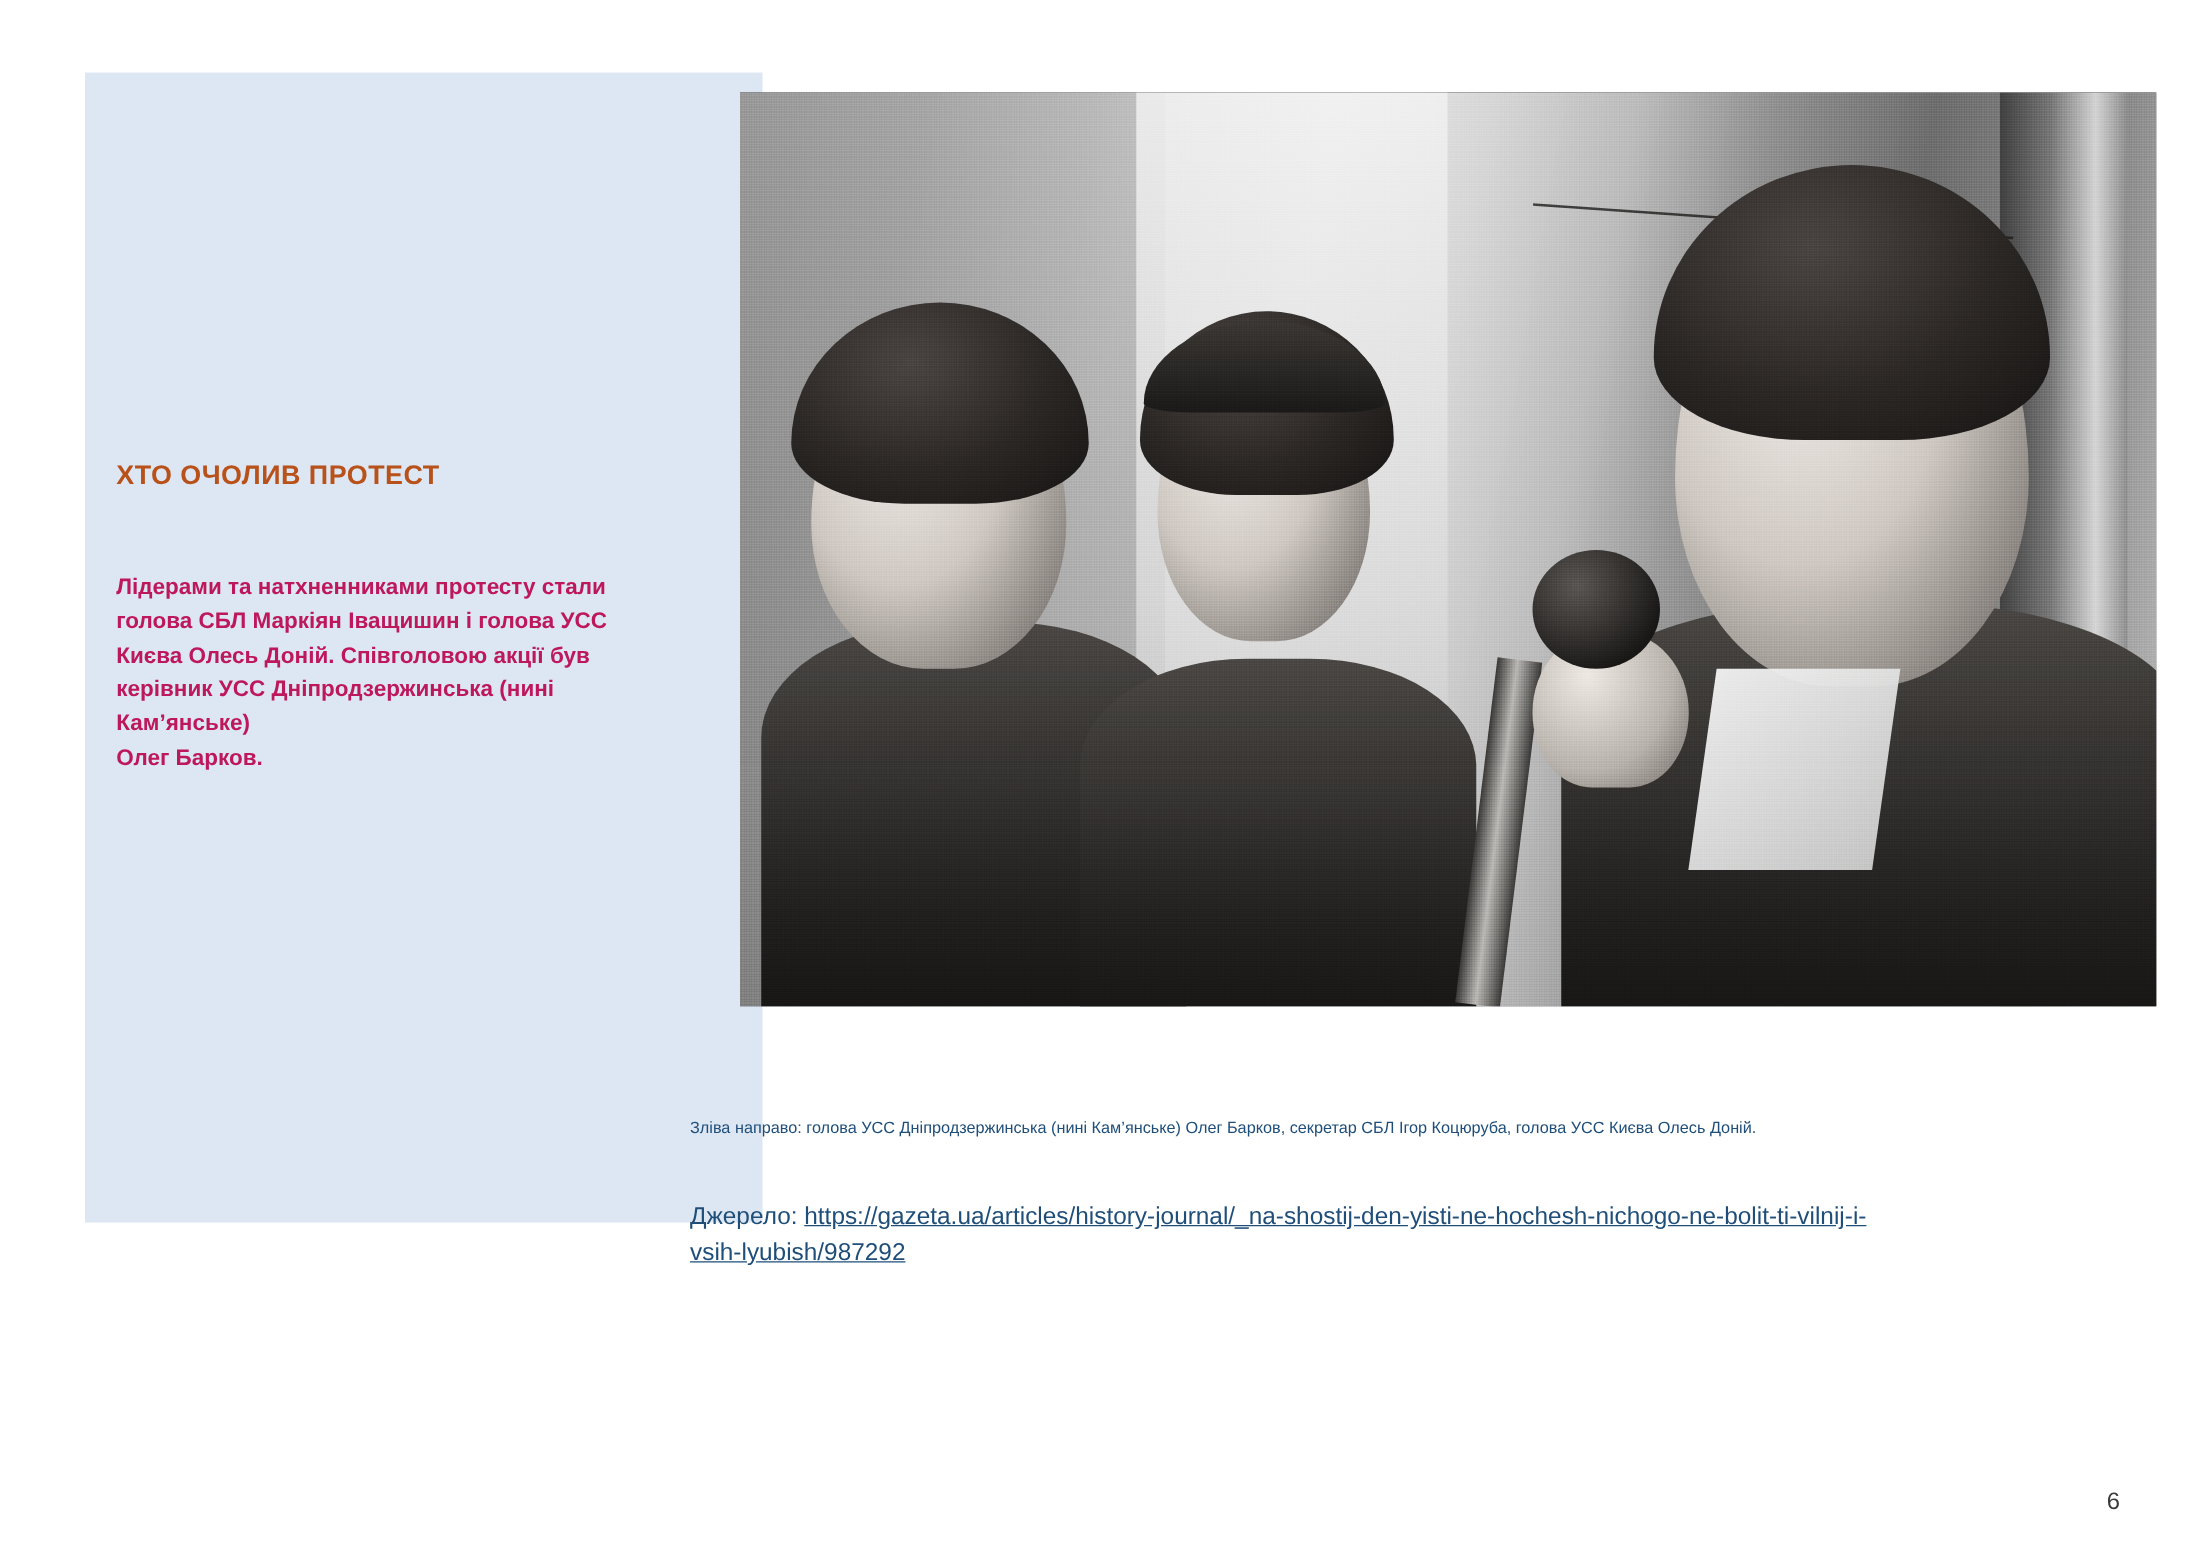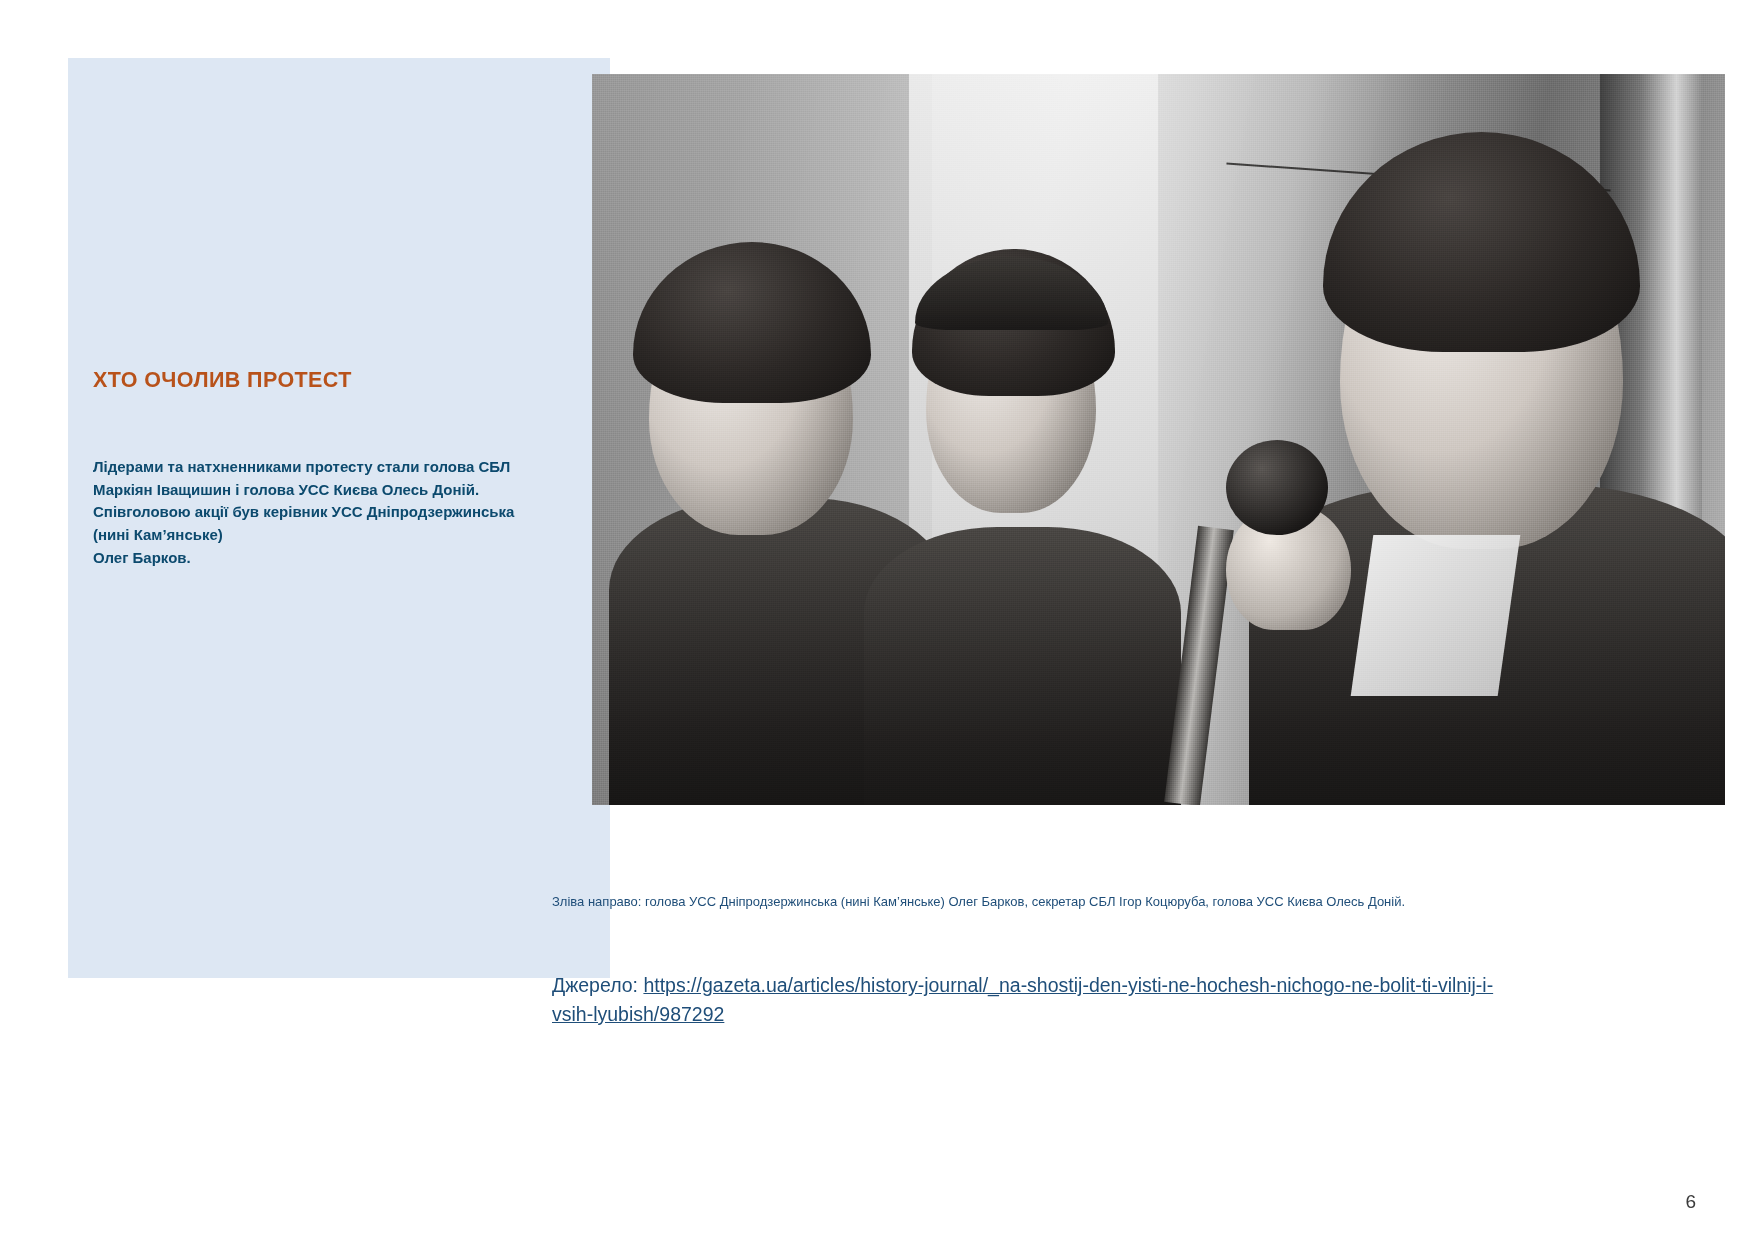--- a/index.html
+++ b/index.html
@@ -35,23 +35,23 @@
   #section-heading {
     font-size: 21.5px;
     font-weight: bold;
     letter-spacing: 0.4px;
     color: #b8521a;
     margin: 0 0 62px 0;
     line-height: 1.2;
   }
 
   #section-body {
-    font-size: 15px;
+    font-size: 18px;
     font-weight: bold;
-    color: #0c4a6e;
+    color: #be185d;
     line-height: 1.52;
     margin: 0;
     white-space: pre-line;
   }
 
   
   #photo-figure {
     position: absolute;
     left: 552px;
     top: 58px;
@@ -169,21 +169,21 @@
   #photo-caption {
     font-size: 13px;
     color: #1f4e79;
     line-height: 1.48;
     margin: 0;
   }
   #source-line {
     font-size: 19.5px;
     color: #1f4e79;
     line-height: 1.48;
-    margin: 60px 0 0 0;
+    margin: 48px 0 0 0;
   }
   #source-label { color: #1f4e79; }
   #source-url {
     color: #1f4e79;
     text-decoration: underline;
     word-break: break-all;
     cursor: pointer;
   }
 
   

